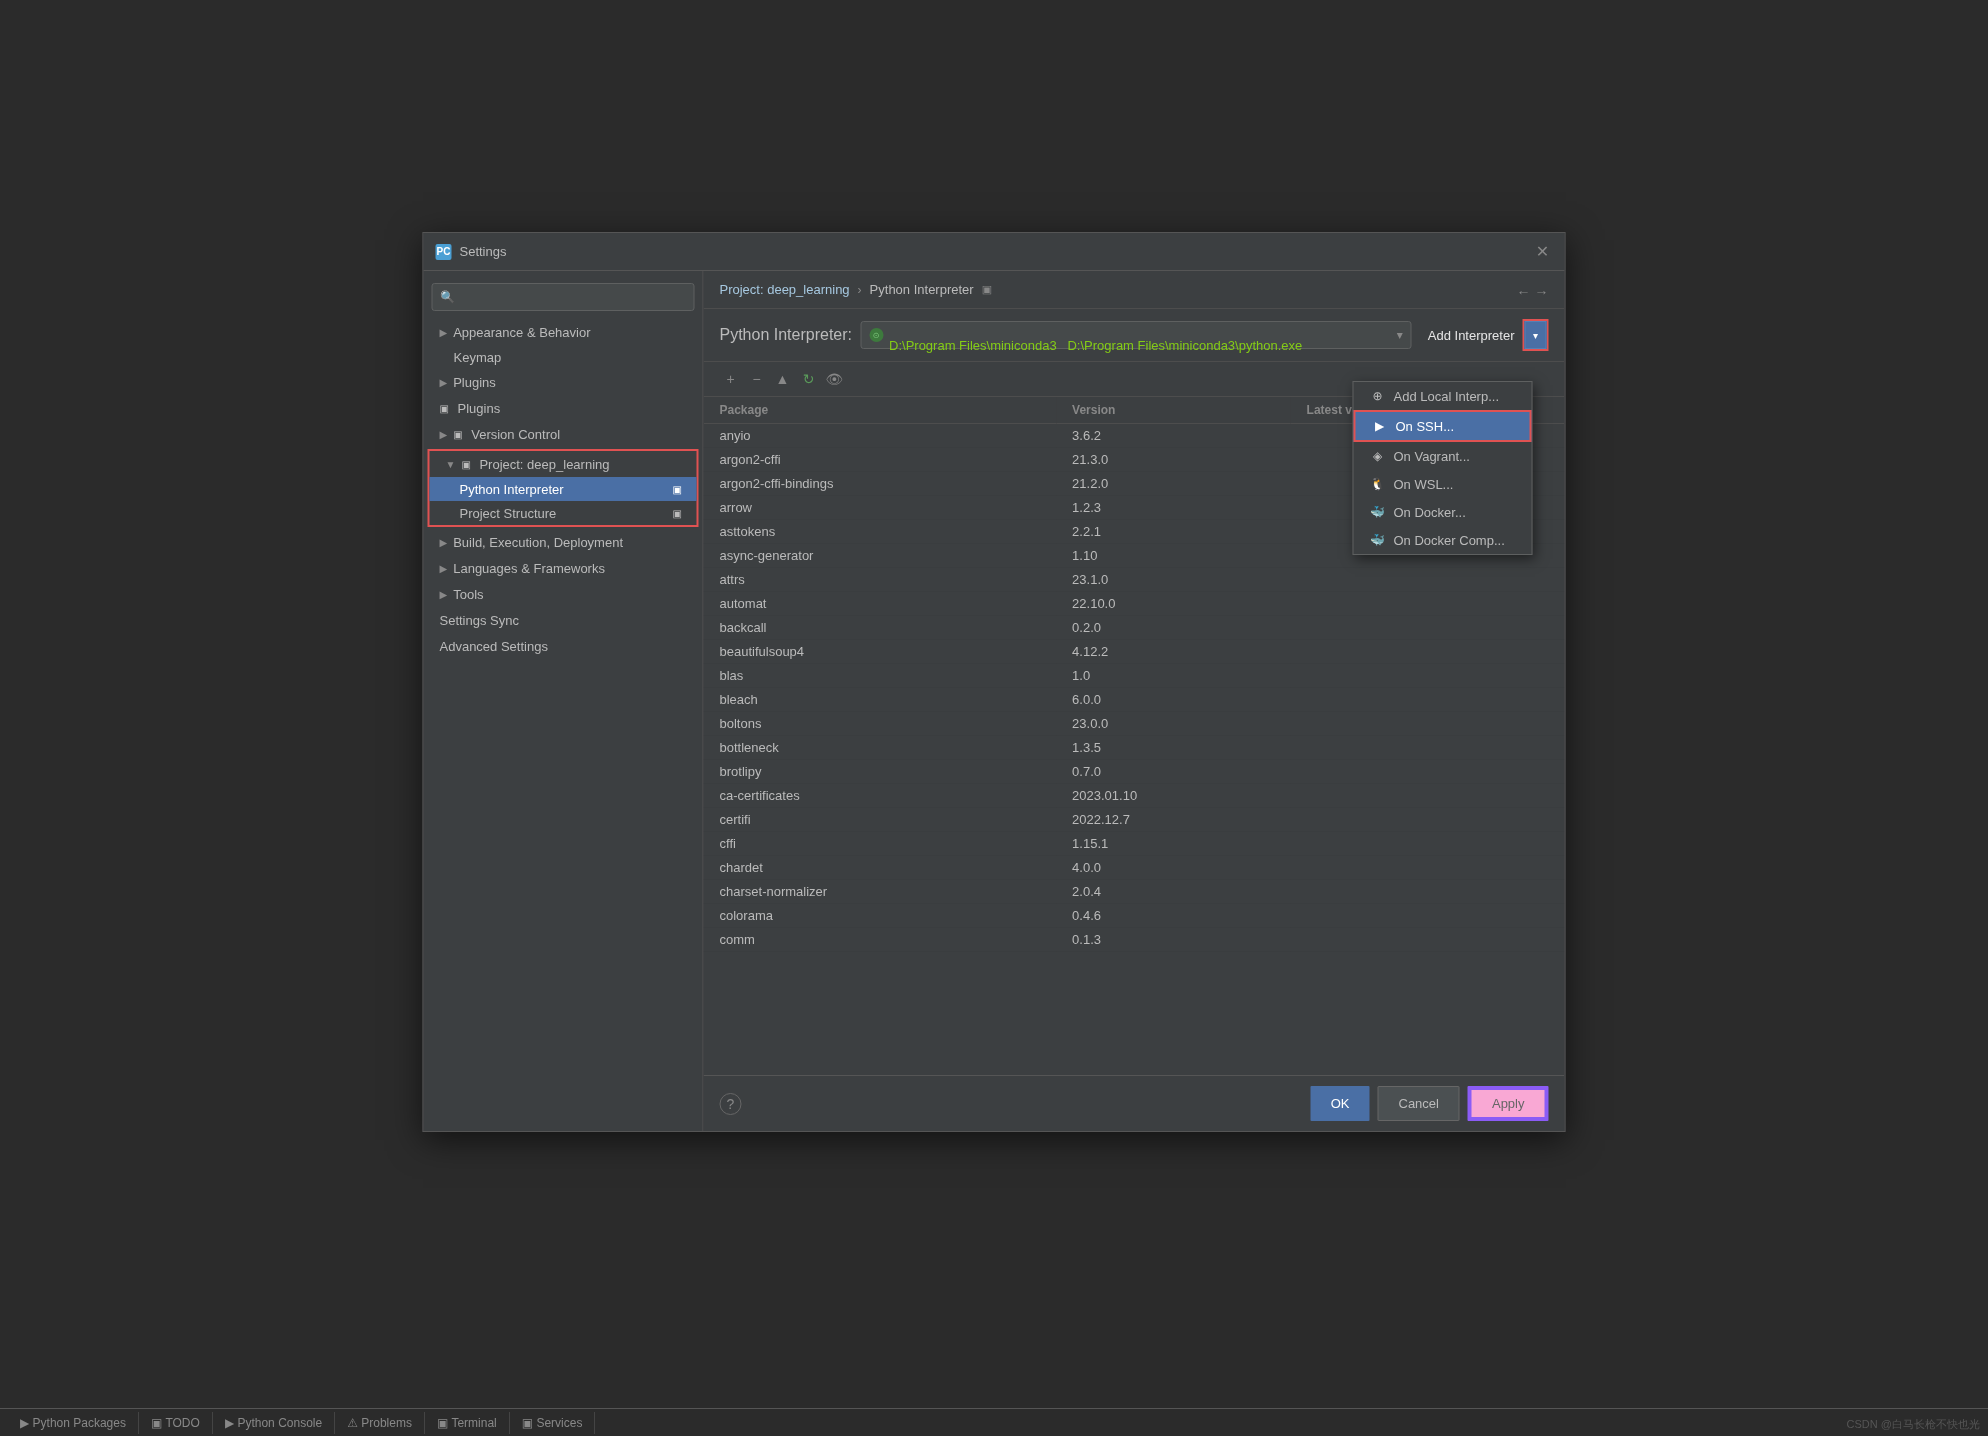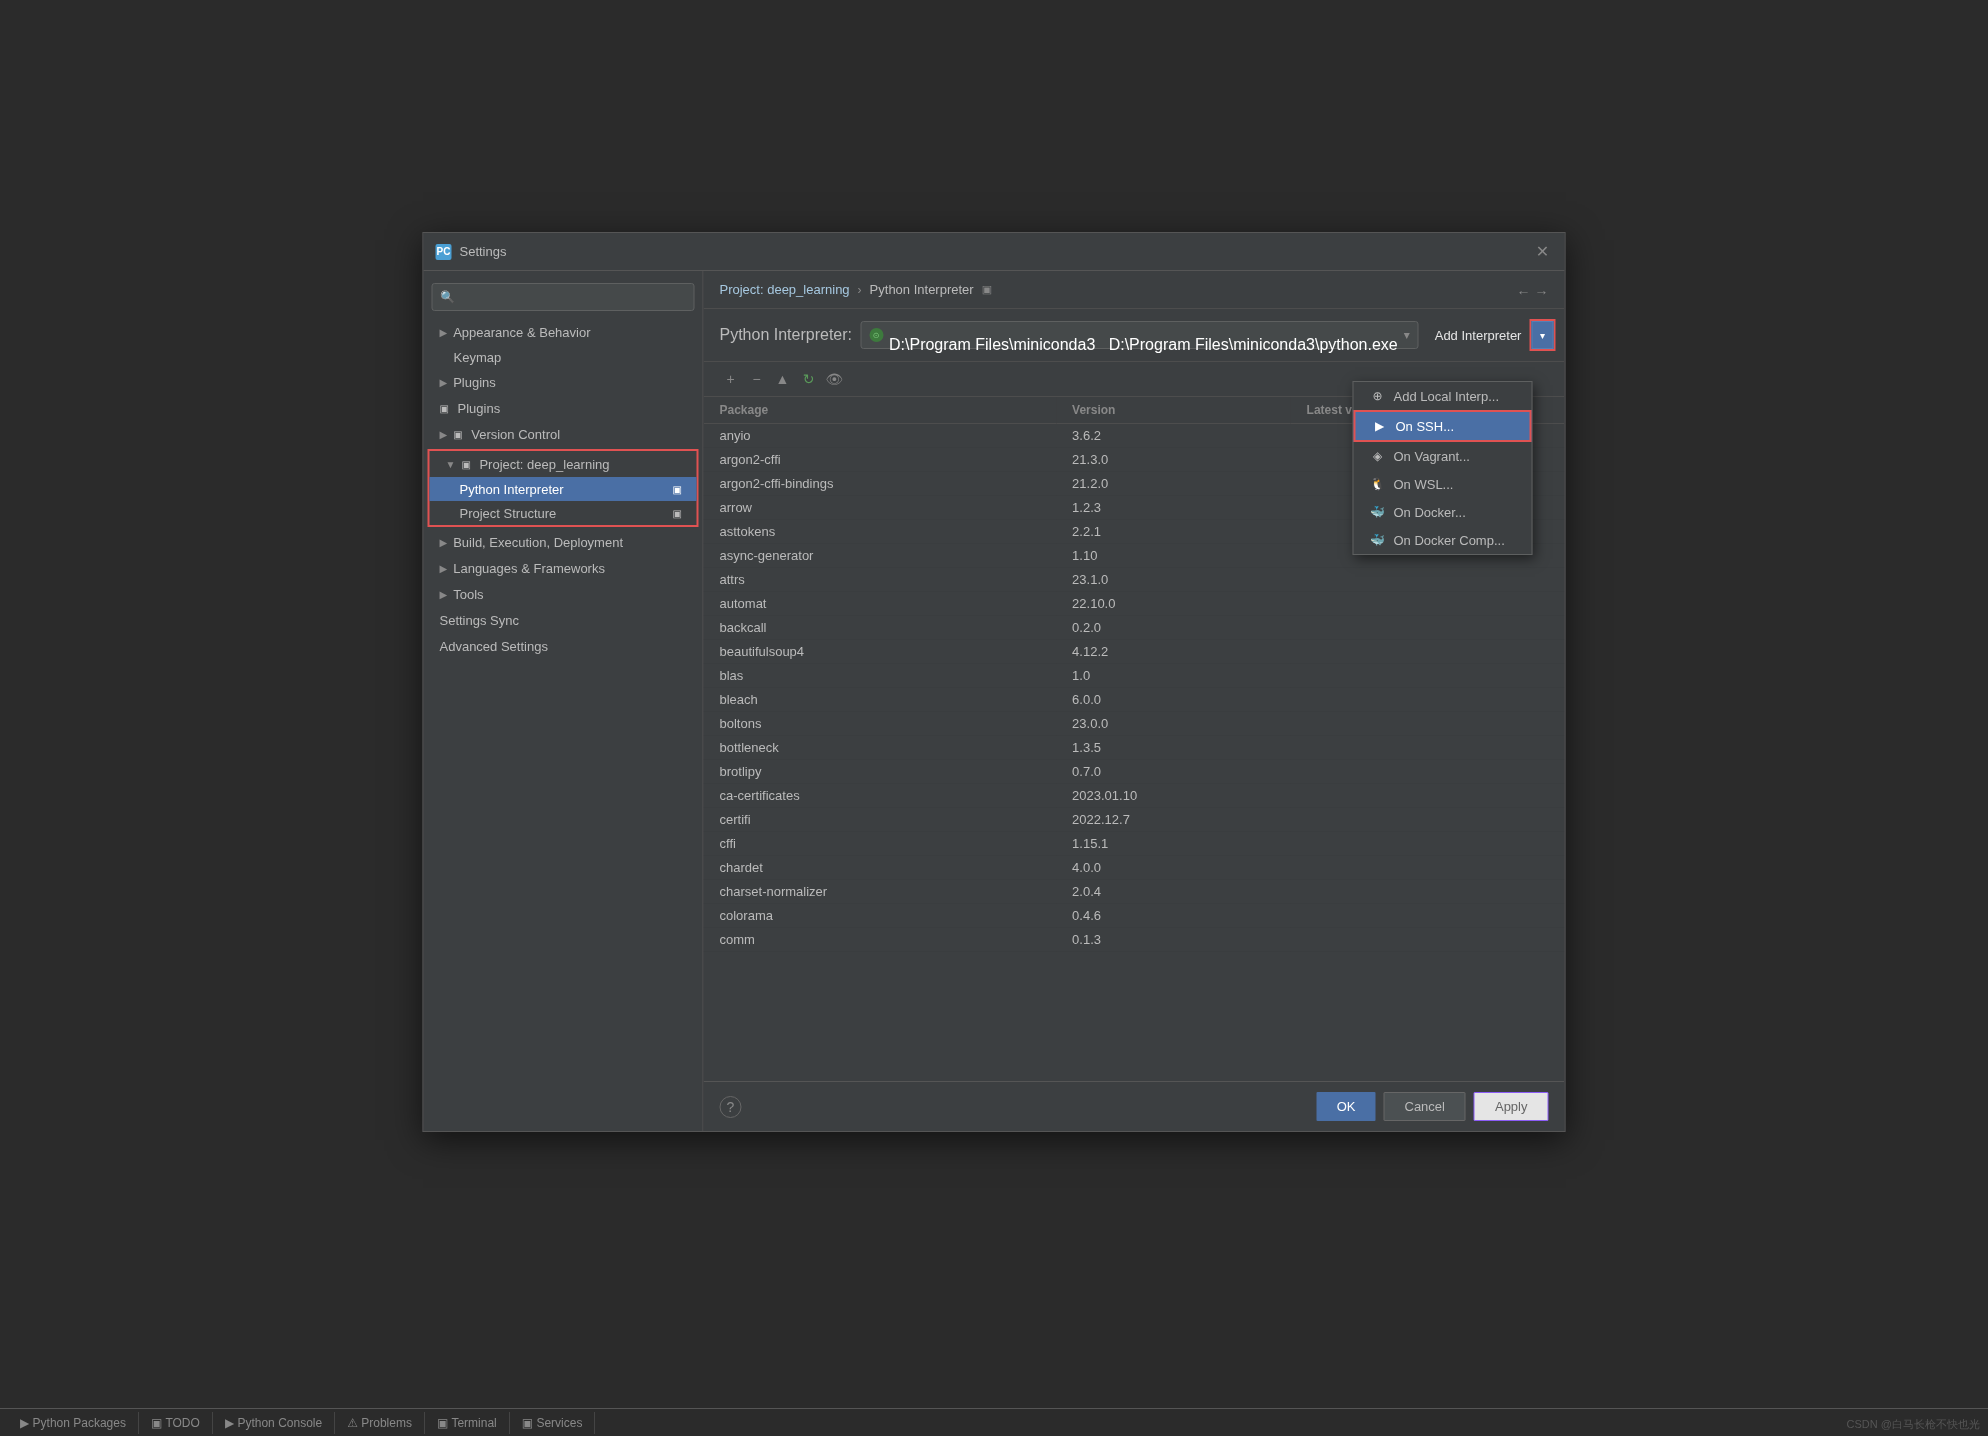--- a/index.html
+++ b/index.html
@@ -231,22 +231,22 @@
       background: #3d7a3d;
       border-radius: 50%;
       display: flex;
       align-items: center;
       justify-content: center;
       font-size: 8px;
       color: #7ec87e;
     }
 
     .interpreter-path {
-      font-size: 16px;
-      color: #ffffff;
+      font-size: 13px;
+      color: #84cc16;
       flex: 1;
       overflow: hidden;
       text-overflow: ellipsis;
       white-space: nowrap;
       margin-top: 20px;
     }
 
     .dropdown-arrow {
       color: #888;
     }
@@ -408,22 +408,22 @@
       color: white;
     }
 
     .btn-secondary {
       background: #4b5052;
       border: 1px solid #666;
       color: #bbb;
     }
 
     .btn-disabled {
-      background: #e5e5e5;
-      border: 1px solid #8b5cf6;
+      background: #f9a8d4;
+      border: 4px solid #8b5cf6;
       color: #666;
       cursor: default;
     }
 
     
     .bottom-bar {
       position: absolute;
       bottom: 0;
       left: 0;
       right: 0;

